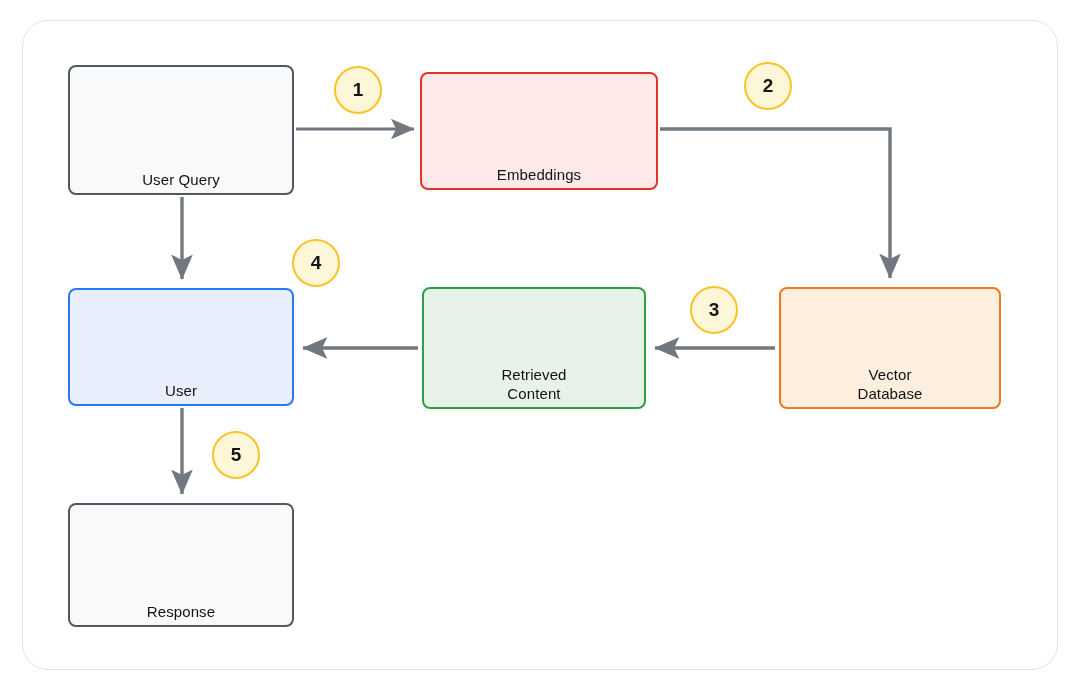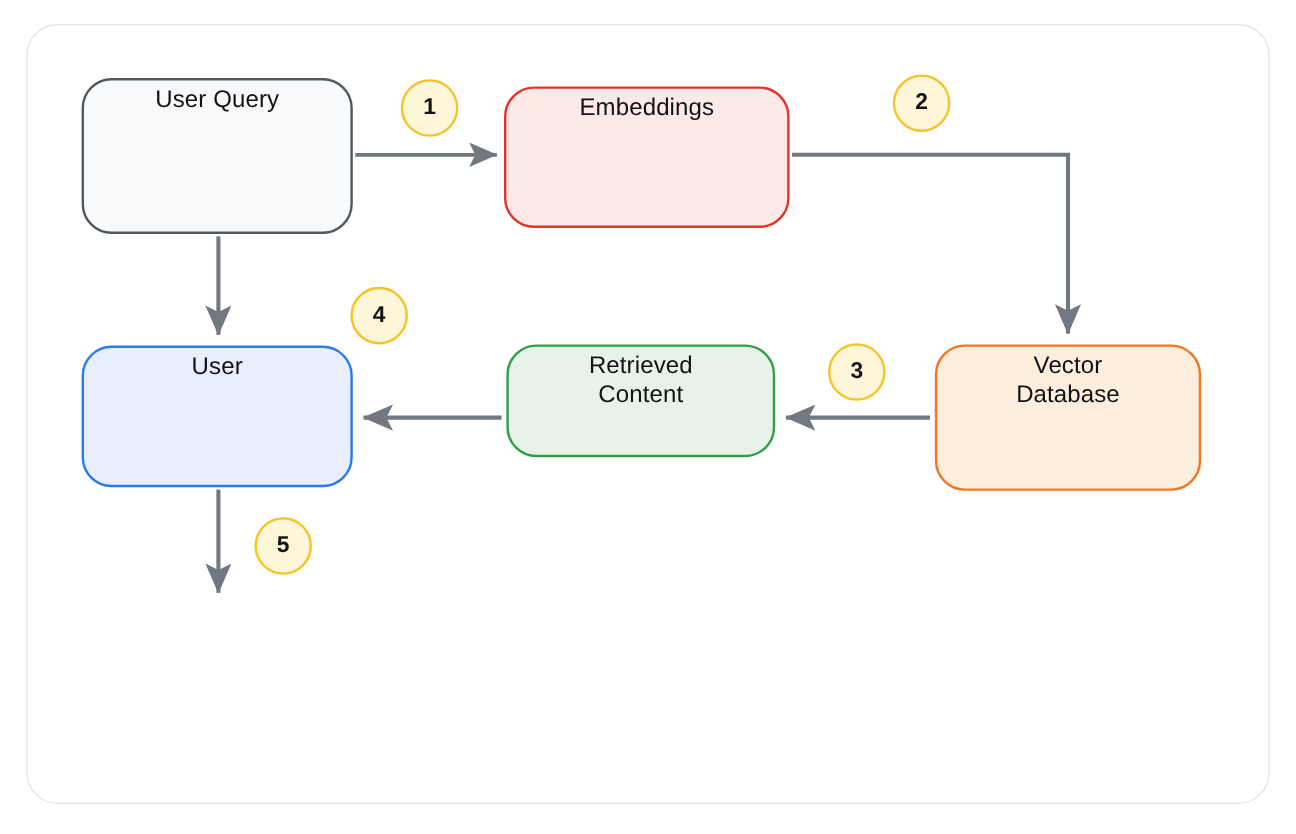--- a/index.html
+++ b/index.html
@@ -31,27 +31,27 @@
     position: absolute;
     left: 0;
     top: 0;
     width: 1080px;
     height: 695px;
     pointer-events: none;
   }
   .node {
     position: absolute;
     box-sizing: border-box;
-    border-radius: 25px;
+    border-radius: 8px;
     display: flex;
-    align-items: flex-start;
+    align-items: flex-end;
     justify-content: center;
     text-align: center;
     color: #111214;
-    font-size: 20px;
+    font-size: 15px;
     font-weight: 500;
     letter-spacing: 0.1px;
     line-height: 1.22;
     padding: 4px 10px;
   }
   .node-label {
     white-space: pre-line;
     display: block;
   }
   .badge {
@@ -104,29 +104,32 @@
 
   <div class="node" id="node-vector-database" style="left: 779px; top: 287px; width: 222px; height: 122px; background: rgb(253, 238, 222); border: 2.4px solid rgb(239, 120, 34); color: rgb(17, 18, 20);">
     <span class="node-label">Vector
 Database</span>
   </div>
 
   <div class="node" id="node-embeddings" style="left: 420px; top: 72px; width: 238px; height: 118px; background: rgb(252, 233, 232); border: 2.4px solid rgb(230, 51, 41); color: rgb(17, 18, 20);">
     <span class="node-label">Embeddings</span>
   </div>
 
-  <div class="node" id="node-retrieved-content" style="left: 422px; top: 287px; width: 224px; height: 94px; background: rgb(231, 243, 233); border: 2.4px solid rgb(47, 158, 71); color: rgb(17, 18, 20);">
+  <div class="node" id="node-retrieved-content" style="left: 422px; top: 287px; width: 224px; height: 122px; background: rgb(231, 243, 233); border: 2.4px solid rgb(47, 158, 71); color: rgb(17, 18, 20);">
     <span class="node-label">Retrieved
 Content</span>
   </div>
 
   <div class="node" id="node-agent" style="left: 68px; top: 288px; width: 226px; height: 118px; background: rgb(232, 238, 252); border: 2.4px solid rgb(41, 121, 240); color: rgb(17, 18, 20);">
     <span class="node-label">User</span>
   </div>
 
+  <div class="node" id="node-response" style="left: 68px; top: 503px; width: 226px; height: 124px; background: rgb(248, 249, 251); border: 2.4px solid rgb(83, 88, 95); color: rgb(17, 18, 20);">
+    <span class="node-label">Response</span>
+  </div>
 
   <div class="badge" id="badge-step-1" style="left: 334px; top: 66px;">
     <span>1</span>
   </div>
   <div class="badge" id="badge-step-2" style="left: 744px; top: 62px;">
     <span>2</span>
   </div>
   <div class="badge" id="badge-step-3" style="left: 690px; top: 286px;">
     <span>3</span>
   </div>

